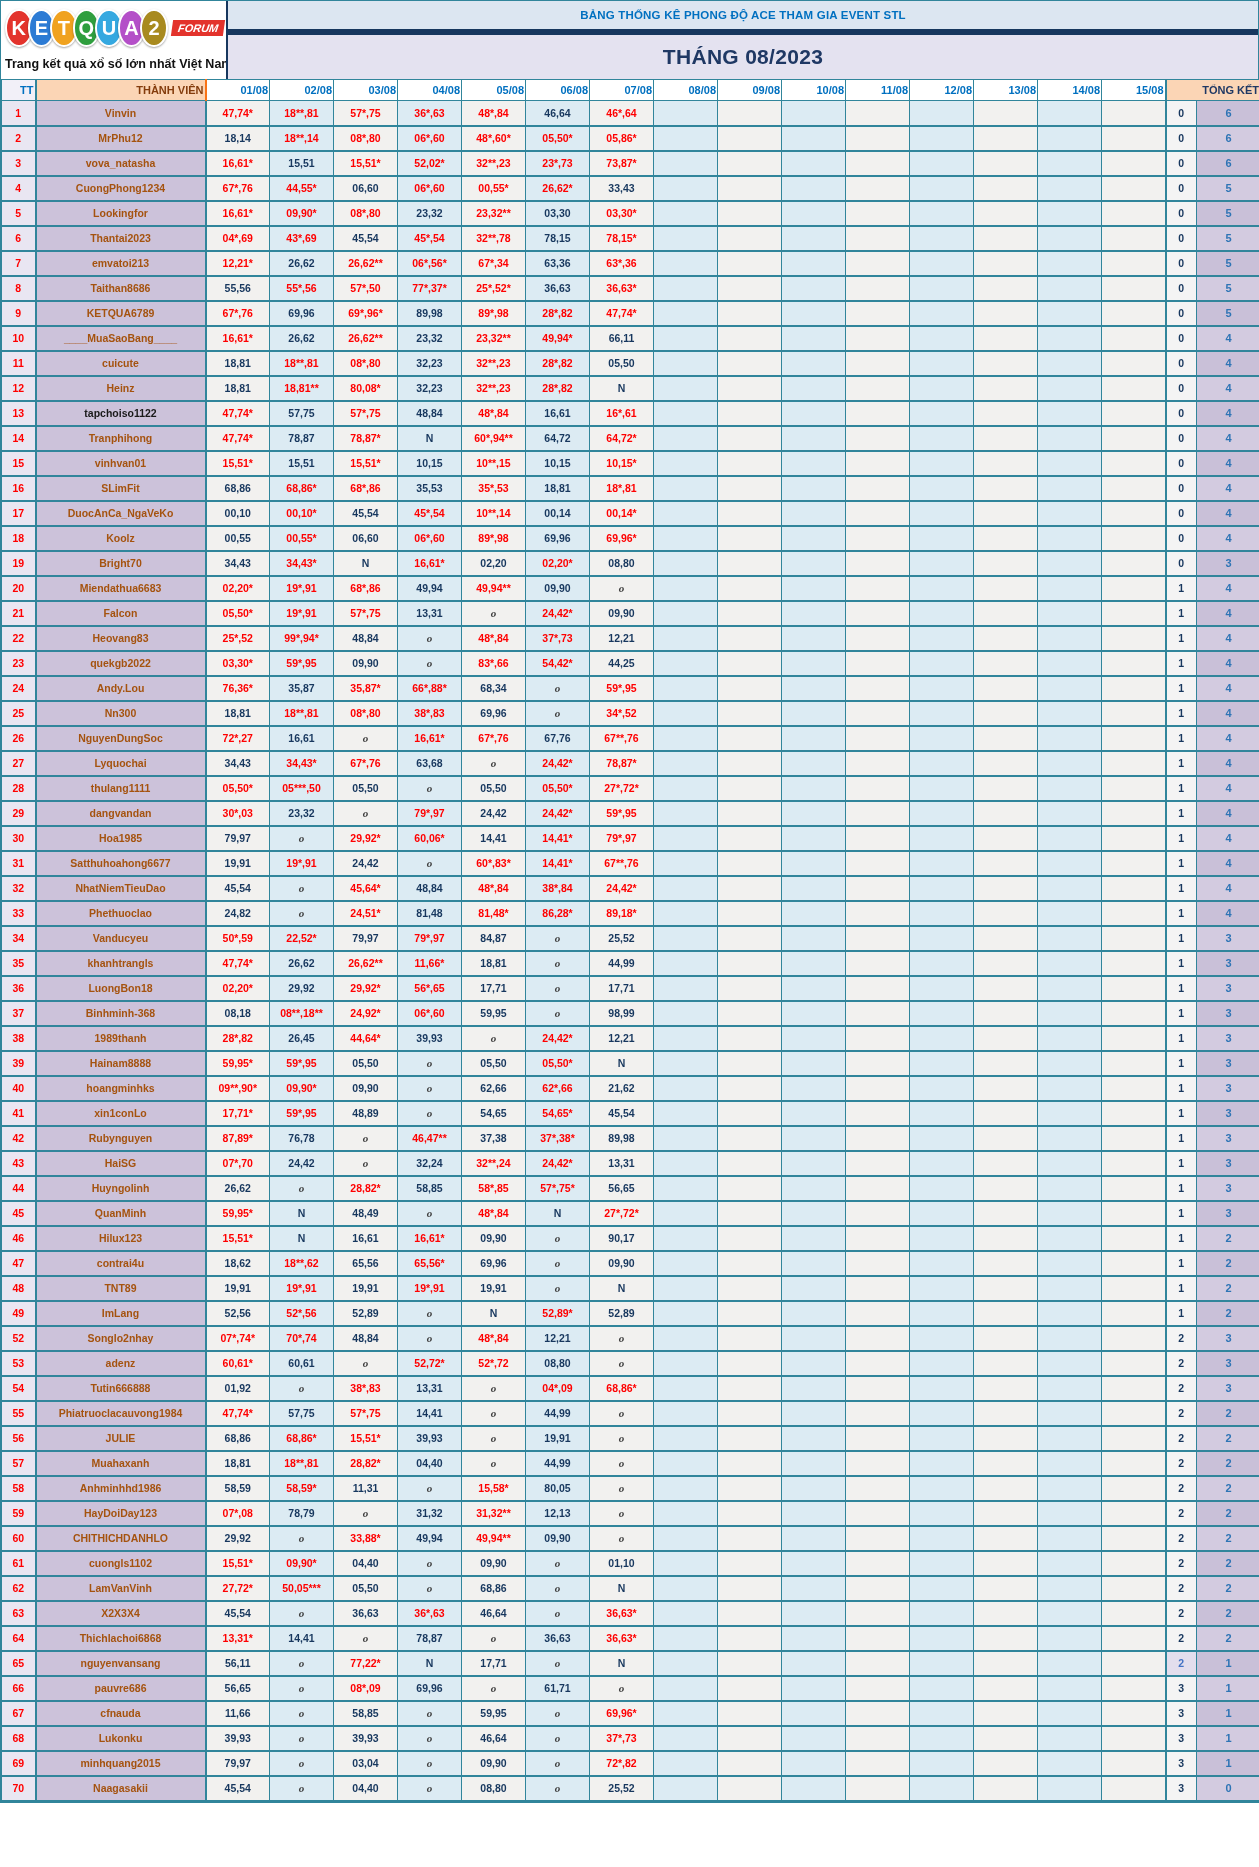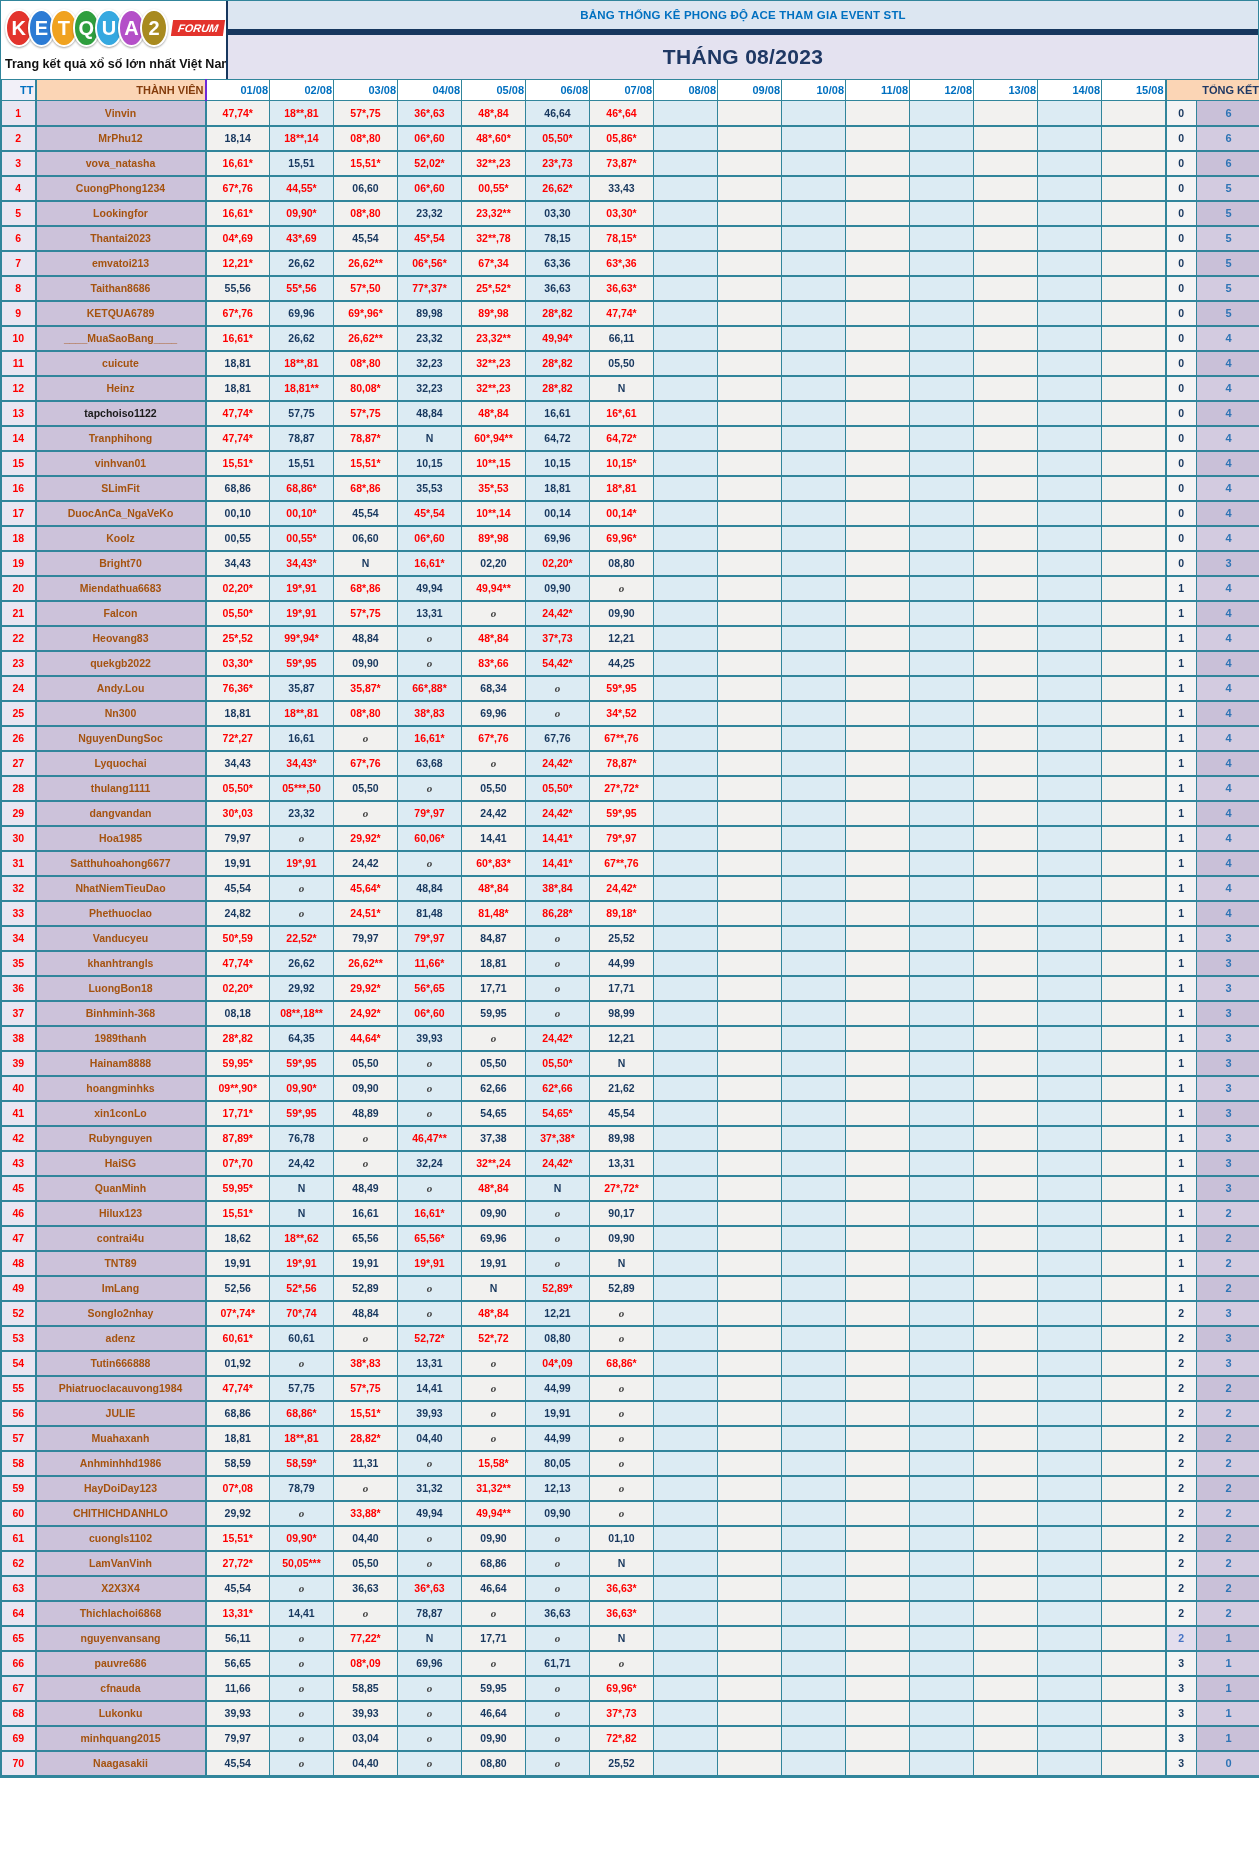--- a/index.html
+++ b/index.html
@@ -23,21 +23,21 @@
   .banner2{flex:1;background:#E4E2F0;display:flex;align-items:center;justify-content:center;
            color:#1F3864;font-weight:bold;font-size:21px;letter-spacing:.3px;}
   
   table{border-collapse:collapse;table-layout:fixed;width:1259px;}
   col.c-tt{width:34px;} col.c-name{width:170px;} col.c-date{width:64px;}
   col.c-miss{width:31px;} col.c-total{width:64px;}
   th,td{box-sizing:border-box;border:1px solid #31859B;overflow:hidden;white-space:nowrap;
         text-align:center;vertical-align:middle;}
   thead th{height:21px;font-size:11px;font-weight:bold;background:#fff;color:#0070C0;text-align:right;}
   th.h-tt{background:#F2F0F8;color:#0070C0;border-right:2px solid #31859B;}
-  th.h-member{background:#FBD5B5;color:#843C0C;border-right:2px solid #6d28d9;}
+  th.h-member{background:#FBD5B5;color:#843C0C;border-right:2px solid #f97316;}
   th.h-total{background:#FBD5B5;color:#1F3864;border-left:2px solid #31859B;padding-left:8px;}
   tbody td{height:25px;font-size:10.5px;font-weight:bold;border-bottom:2px solid #31859B;}
   td.tt{background:#E9E6F2;color:#FF0000;border-right:2px solid #31859B;}
   td.name{background:#CCC2DA;color:#A5530F;border-right:2px solid #31859B;font-size:10.5px;}
   td.name.black{color:#1a1a1a;margin-top:20px;}
   td.date.gray{background:#F2F1EF;} td.date.blue{background:#DCEBF3;}
   td.red{color:#FF0000;} td.navy{color:#17375E;}
   td.zero{color:#3F3F3F;font-style:italic;font-family:"Liberation Serif",serif;font-size:11px;}
   td.miss{background:#F4F4F4;color:#17375E;border-left:2px solid #31859B;}
   td.miss.light{background:#E3DEED;color:#4472C4;}
@@ -890,21 +890,21 @@
           <td class="date gray navy"></td>
           <td class="date blue navy"></td>
           <td class="date gray navy"></td>
           <td class="miss">1</td>
           <td class="total">3</td>
         </tr>
         <tr>
           <td class="tt">38</td>
           <td class="name">1989thanh</td>
           <td class="date gray red">28*,82</td>
-          <td class="date blue navy">64,35</td>
+          <td class="date blue navy">26,45</td>
           <td class="date gray red">44,64*</td>
           <td class="date blue navy">39,93</td>
           <td class="date gray zero">o</td>
           <td class="date blue red">24,42*</td>
           <td class="date gray navy">12,21</td>
           <td class="date blue navy"></td>
           <td class="date gray navy"></td>
           <td class="date blue navy"></td>
           <td class="date gray navy"></td>
           <td class="date blue navy"></td>
@@ -1011,20 +1011,41 @@
           <td class="date blue navy"></td>
           <td class="date gray navy"></td>
           <td class="date blue navy"></td>
           <td class="date gray navy"></td>
           <td class="date blue navy"></td>
           <td class="date gray navy"></td>
           <td class="date blue navy"></td>
           <td class="date gray navy"></td>
           <td class="miss">1</td>
           <td class="total">3</td>
+        </tr>
+        <tr>
+          <td class="tt">44</td>
+          <td class="name">Huyngolinh</td>
+          <td class="date gray navy">26,62</td>
+          <td class="date blue zero">o</td>
+          <td class="date gray red">28,82*</td>
+          <td class="date blue navy">58,85</td>
+          <td class="date gray red">58*,85</td>
+          <td class="date blue red">57*,75*</td>
+          <td class="date gray navy">56,65</td>
+          <td class="date blue navy"></td>
+          <td class="date gray navy"></td>
+          <td class="date blue navy"></td>
+          <td class="date gray navy"></td>
+          <td class="date blue navy"></td>
+          <td class="date gray navy"></td>
+          <td class="date blue navy"></td>
+          <td class="date gray navy"></td>
+          <td class="miss">1</td>
+          <td class="total alt">3</td>
         </tr>
         <tr>
           <td class="tt">45</td>
           <td class="name">QuanMinh</td>
           <td class="date gray red">59,95*</td>
           <td class="date blue navy">N</td>
           <td class="date gray navy">48,49</td>
           <td class="date blue zero">o</td>
           <td class="date gray red">48*,84</td>
           <td class="date blue navy">N</td>

